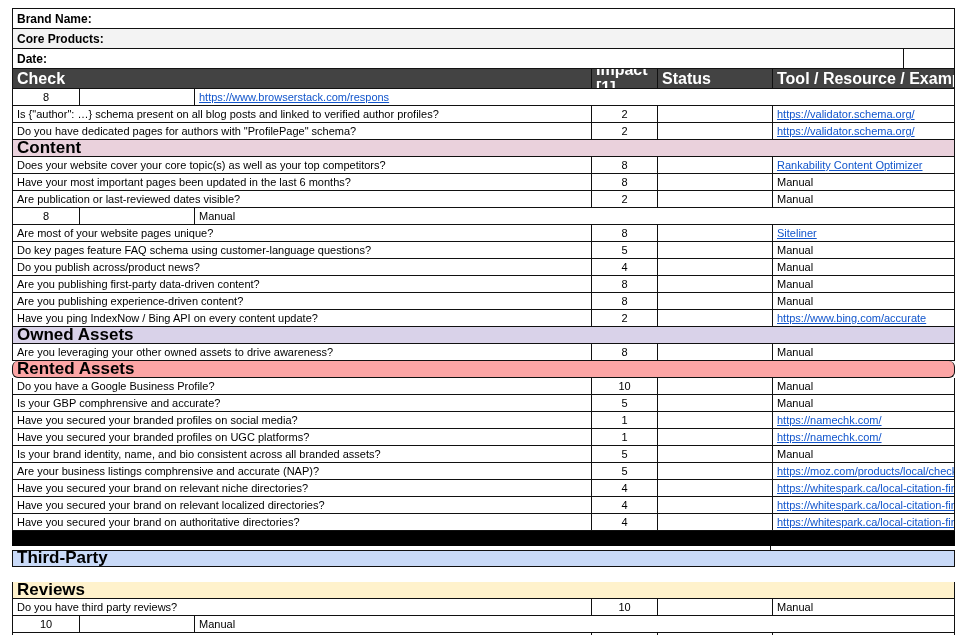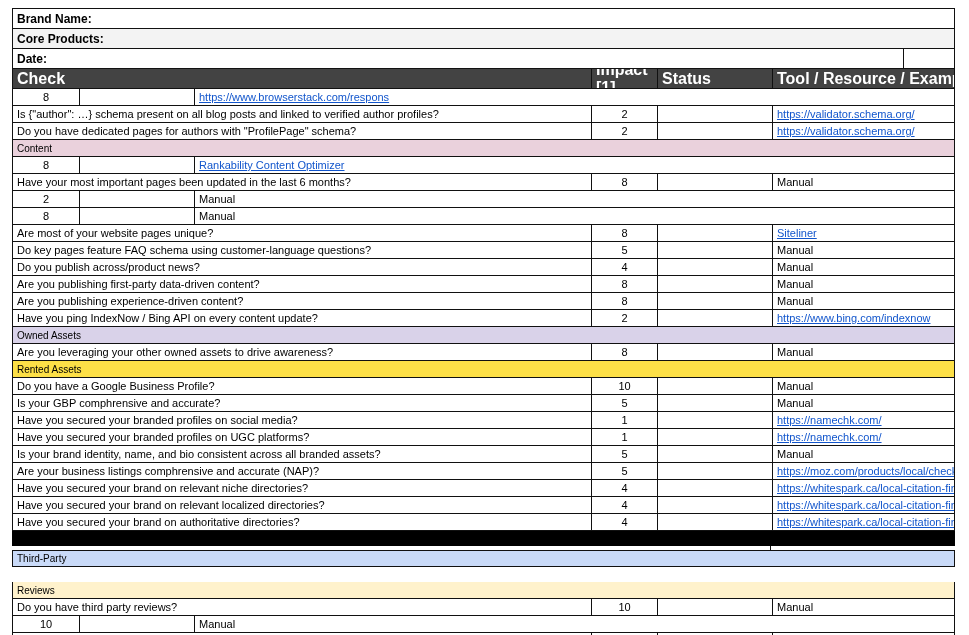--- a/index.html
+++ b/index.html
@@ -17,21 +17,21 @@
   .row.bt{border-top:1px solid #111;}
   .cell{box-sizing:border-box;display:flex;align-items:center;overflow:hidden;
         padding:0 4px;font-size:11px;line-height:1.1;}
   .cell + .cell{border-left:1px solid #111;}
   .c-check{width:578px;}
   .c-impact{width:66px;justify-content:center;}
   .c-status{width:115px;}
   .c-tool{flex:1;white-space:nowrap;}
   .field-label{font-size:12px;font-weight:bold;padding:0 4px;display:flex;align-items:center;}
   .row.header .cell{font-weight:bold;font-size:16px;}
-  .row.section .cell{font-weight:normal;font-size:10px;width:100%;}
+  .row.section .cell{font-weight:bold;font-size:17px;width:100%;}
   .tool-link{color:#1155cc;text-decoration:underline;white-space:nowrap;}
   .tick{position:absolute;width:1px;background:#111;top:0;bottom:0;}
   .tick-date{left:890px;}
   .tick-gap{left:758px;height:4px;}
 </style>
 </head>
 <body>
 
 <div class="sheet" id="sheet">
     <div class="row field">
@@ -90,20 +90,23 @@
       <div class="cell c-tool">
         <a href="#" class="tool-link" style="color: rgb(17, 85, 204);">https://validator.schema.org/</a>
       </div>
     </div>
     <div class="row section" style="background: rgb(234, 209, 220);">
       <div class="cell c-full">
         <span>Content</span>
       </div>
     </div>
     <div class="row item">
+      <div class="cell c-check">
+        <span>Does your website cover your core topic(s) as well as your top competitors?</span>
+      </div>
       <div class="cell c-impact">
         <span>8</span>
       </div>
       <div class="cell c-status"></div>
       <div class="cell c-tool">
         <a href="#" class="tool-link" style="color: rgb(17, 85, 204);">Rankability Content Optimizer</a>
       </div>
     </div>
     <div class="row item">
       <div class="cell c-check">
@@ -111,20 +114,23 @@
       </div>
       <div class="cell c-impact">
         <span>8</span>
       </div>
       <div class="cell c-status"></div>
       <div class="cell c-tool">
         <span>Manual</span>
       </div>
     </div>
     <div class="row item">
+      <div class="cell c-check">
+        <span>Are publication or last-reviewed dates visible?</span>
+      </div>
       <div class="cell c-impact">
         <span>2</span>
       </div>
       <div class="cell c-status"></div>
       <div class="cell c-tool">
         <span>Manual</span>
       </div>
     </div>
     <div class="row item">
       <div class="cell c-impact">
@@ -197,41 +203,41 @@
     </div>
     <div class="row item">
       <div class="cell c-check">
         <span>Have you ping IndexNow / Bing API on every content update?</span>
       </div>
       <div class="cell c-impact">
         <span>2</span>
       </div>
       <div class="cell c-status"></div>
       <div class="cell c-tool">
-        <a href="#" class="tool-link" style="color: rgb(17, 85, 204);">https://www.bing.com/indexnow</a>
+        <a href="#" class="tool-link" style="color: rgb(17, 85, 204);">https://www.bing.com/accurate</a>
       </div>
     </div>
     <div class="row section" style="background: rgb(217, 210, 233);">
       <div class="cell c-full">
         <span>Owned Assets</span>
       </div>
     </div>
     <div class="row item">
       <div class="cell c-check">
         <span>Are you leveraging your other owned assets to drive awareness?</span>
       </div>
       <div class="cell c-impact">
         <span>8</span>
       </div>
       <div class="cell c-status"></div>
       <div class="cell c-tool">
         <span>Manual</span>
       </div>
     </div>
-    <div class="row section" style="background: #fde047;">
+    <div class="row section" style="background: #fca5a5; border-radius: 6px;">
       <div class="cell c-full">
         <span>Rented Assets</span>
       </div>
     </div>
     <div class="row item">
       <div class="cell c-check">
         <span>Do you have a Google Business Profile?</span>
       </div>
       <div class="cell c-impact">
         <span>10</span>

